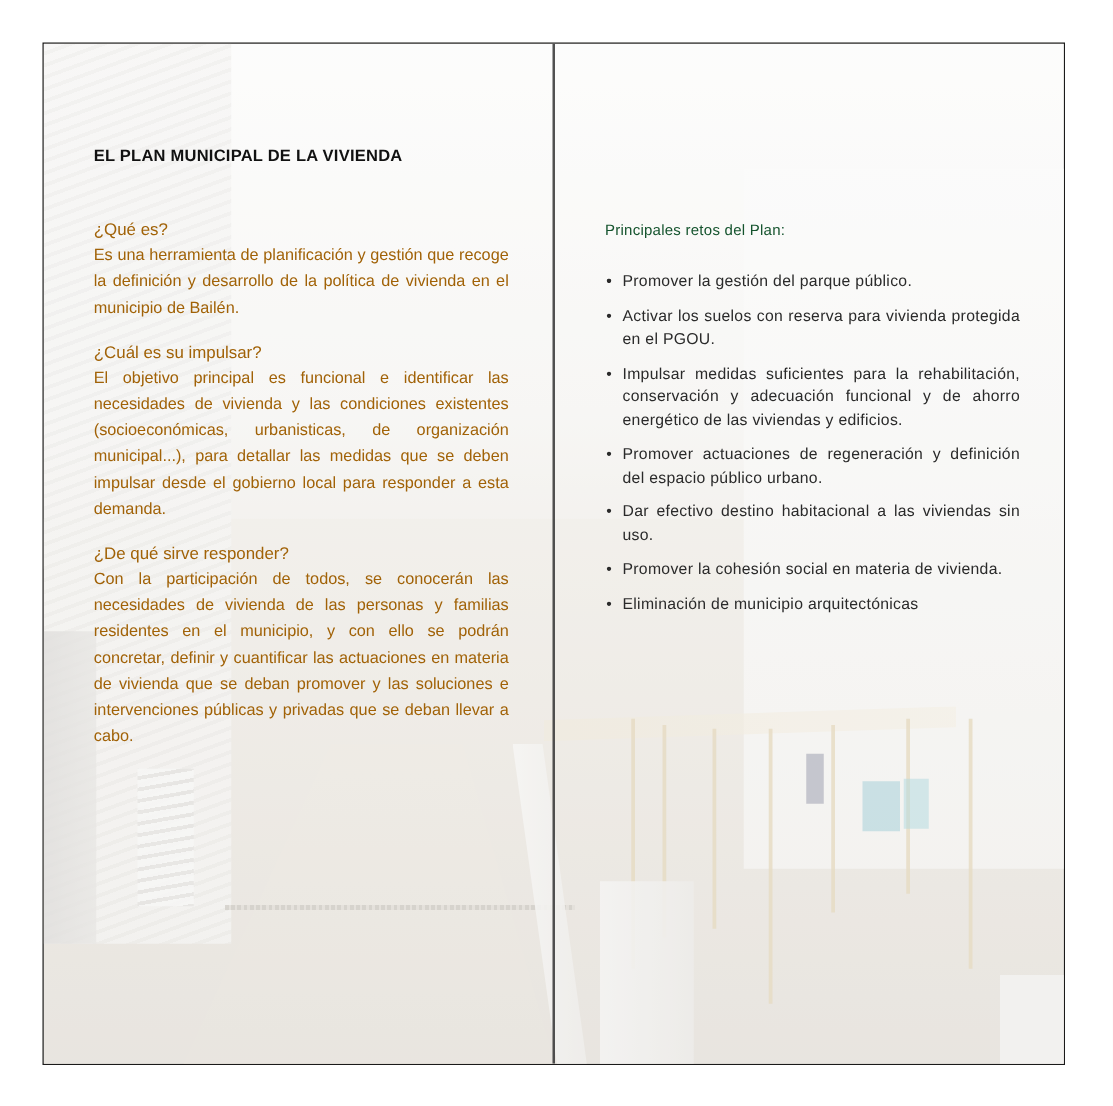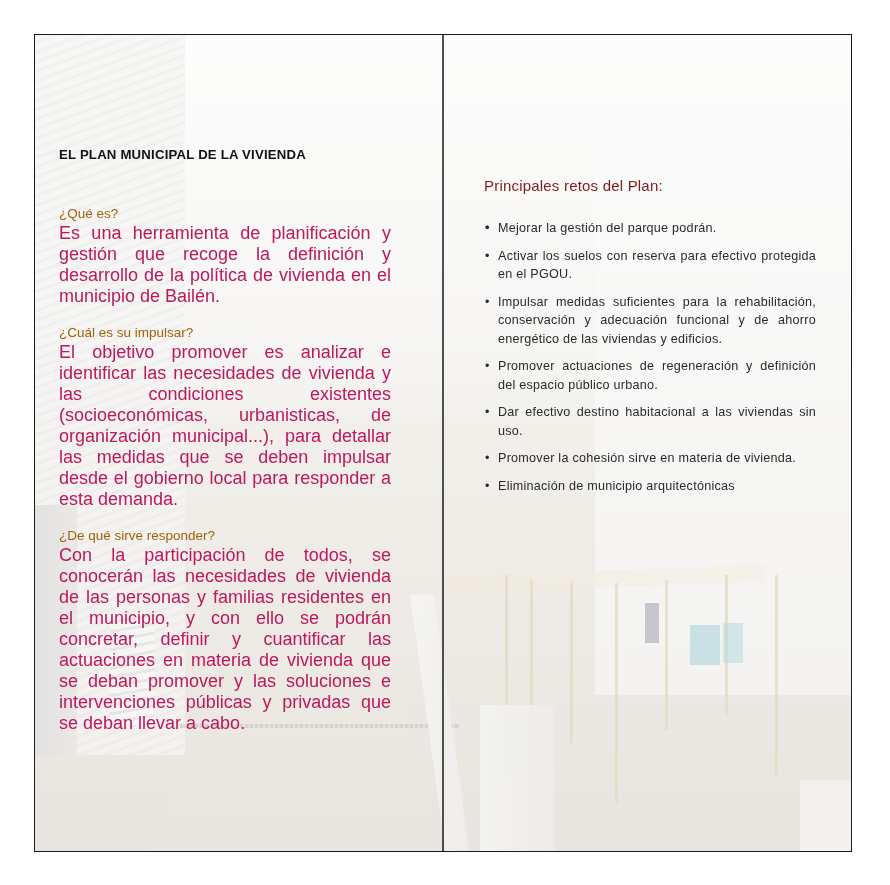--- a/index.html
+++ b/index.html
@@ -35,28 +35,28 @@
   .bg .right-block { position:absolute; left:765px; top:745px; width:53px; height:75px; background:#eceae7; }
   .bg .pole { position:absolute; width:3px; background:#d9c9a6; opacity:.85; }
   .bg .laundry { position:absolute; height:40px; opacity:.55; }
   .bg .roof { position:absolute; left:400px; top:530px; width:330px; height:28px;
              background:linear-gradient(90deg,#e9e0cc,#efe7d6); opacity:.6; clip-path:polygon(0 40%,100% 0,100% 60%,0 100%); }
   .bg .veil { position:absolute; inset:0; background:rgba(255,255,255,0.35); }
 
   .fold { position:absolute; left:407px; top:0; width:1.5px; height:100%; background:#333; opacity:.85; }
 
   .col { position:absolute; color:#1e1e1e; }
-  .left-col { left:24px; top:82px; width:332px;margin-top:30px; }
+  .left-col { left:40px; top:82px; width:332px; }
   .right-col { left:449px; top:142px; width:332px; }
 
   .main-title { font-size:13.2px; font-weight:bold; letter-spacing:0.2px; margin:0 0 44px 0; color:#111; }
   .q { color:#a16207; font-size:13.5px; margin:0 0 2px 0; }
-  .p { font-size:18px; line-height:21px; text-align:justify; margin:0 0 18px 0; color:#be185d; }
+  .p { font-size:13px; line-height:21px; text-align:justify; margin:0 0 18px 0; color:#a16207; }
 
-  .r-title { color:#7f1d1d; font-size:15px; margin:0 0 25px 0; letter-spacing:0.2px; }
+  .r-title { color:#14532d; font-size:12px; margin:0 0 25px 0; letter-spacing:0.2px; }
   ul.bullets { list-style:none; margin:0; padding:0; }
   ul.bullets li { position:relative; padding-left:14px; font-size:12.6px; line-height:18.5px;
                   text-align:justify; margin:0 0 9px 0; color:#2a2a2a; letter-spacing:0.25px; }
   ul.bullets li .dot { position:absolute; left:1px; top:0; }
 </style>
 </head>
 <body>
 
 <div class="spread">
   <div class="bg">
@@ -90,35 +90,35 @@
   <div class="col left-col">
     <h1 class="main-title">EL PLAN MUNICIPAL DE LA VIVIENDA</h1>
 
     <div>
       <div class="q">¿Qué es?</div>
       <p class="p">Es una herramienta de planificación y gestión que recoge la definición y desarrollo de la política de vivienda en el municipio de Bailén.</p>
     </div>
 
     <div>
       <div class="q">¿Cuál es su impulsar?</div>
-      <p class="p">El objetivo promover es analizar e identificar las necesidades de vivienda y las condiciones existentes (socioeconómicas, urbanisticas, de organización municipal...), para detallar las medidas que se deben impulsar desde el gobierno local para responder a esta demanda.</p>
+      <p class="p">El objetivo principal es funcional e identificar las necesidades de vivienda y las condiciones existentes (socioeconómicas, urbanisticas, de organización municipal...), para detallar las medidas que se deben impulsar desde el gobierno local para responder a esta demanda.</p>
     </div>
 
     <div>
       <div class="q">¿De qué sirve responder?</div>
       <p class="p">Con la participación de todos, se conocerán las necesidades de vivienda de las personas y familias residentes en el municipio, y con ello se podrán concretar, definir y cuantificar las actuaciones en materia de vivienda que se deban promover y las soluciones e intervenciones públicas y privadas que se deban llevar a cabo.</p>
     </div>
   </div>
 
   <div class="col right-col">
     <div class="r-title">Principales retos del Plan:</div>
     <ul class="bullets">
       <li><span class="dot">•</span></li>
-      <li><span class="dot">•</span><span>Mejorar la gestión del parque podrán.</span></li>
-      <li><span class="dot">•</span><span>Activar los suelos con reserva para efectivo protegida en el PGOU.</span></li>
+      <li><span class="dot">•</span><span>Promover la gestión del parque público.</span></li>
+      <li><span class="dot">•</span><span>Activar los suelos con reserva para vivienda protegida en el PGOU.</span></li>
       <li><span class="dot">•</span><span>Impulsar medidas suficientes para la rehabilitación, conservación y adecuación funcional y de ahorro energético de las viviendas y edificios.</span></li>
       <li><span class="dot">•</span><span>Promover actuaciones de regeneración y definición del espacio público urbano.</span></li>
       <li><span class="dot">•</span><span>Dar efectivo destino habitacional a las viviendas sin uso.</span></li>
-      <li><span class="dot">•</span><span>Promover la cohesión sirve en materia de vivienda.</span></li>
+      <li><span class="dot">•</span><span>Promover la cohesión social en materia de vivienda.</span></li>
       <li><span class="dot">•</span><span>Eliminación de municipio arquitectónicas</span></li>
     </ul>
   </div>
 </div>
 
 </body></html>

